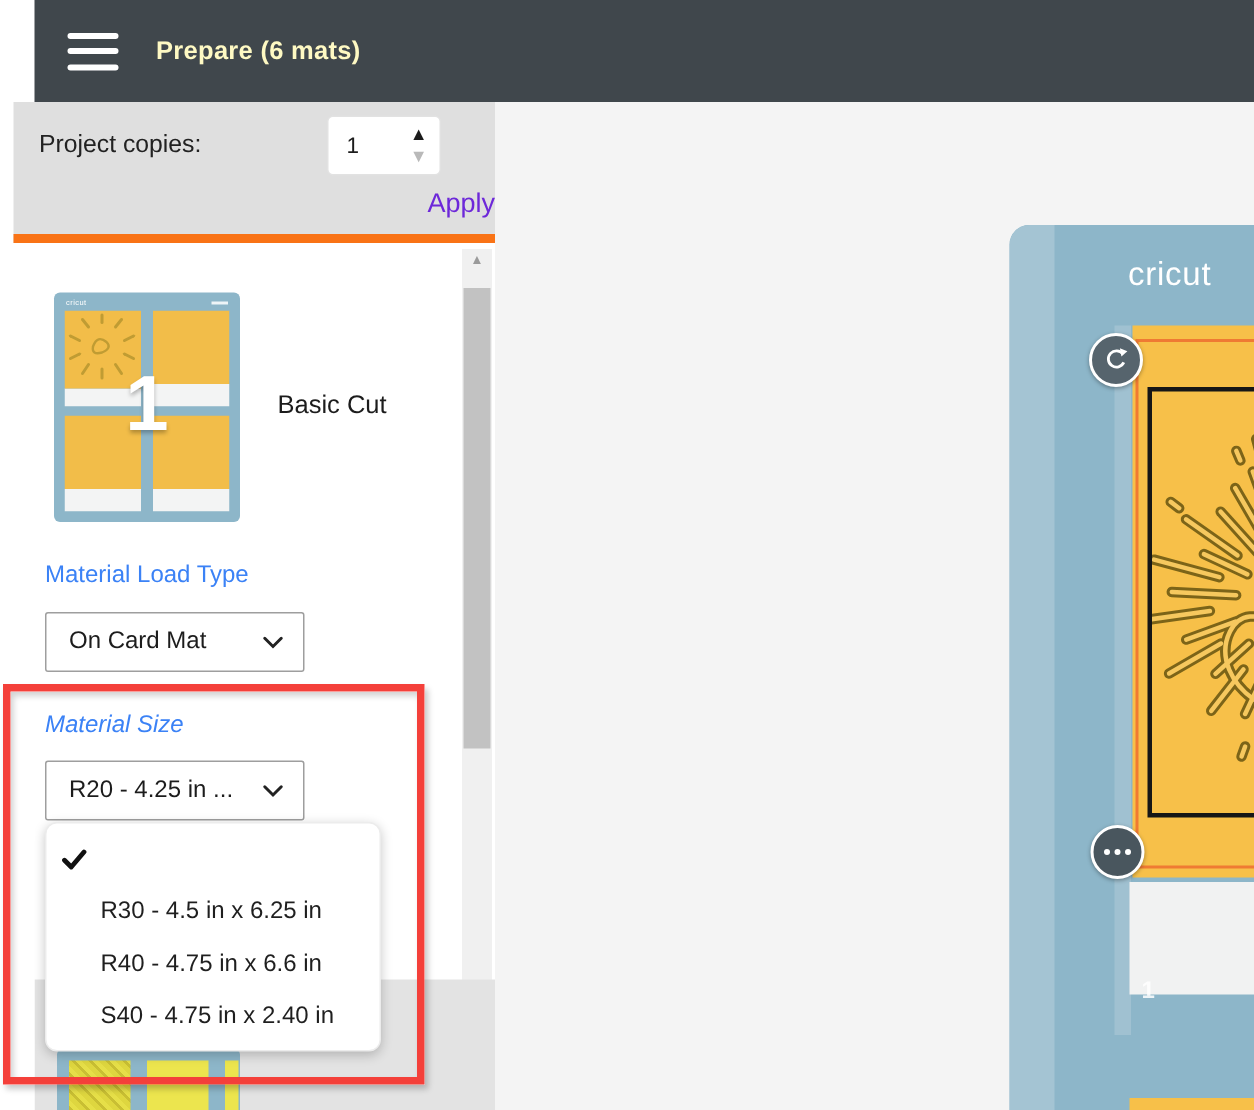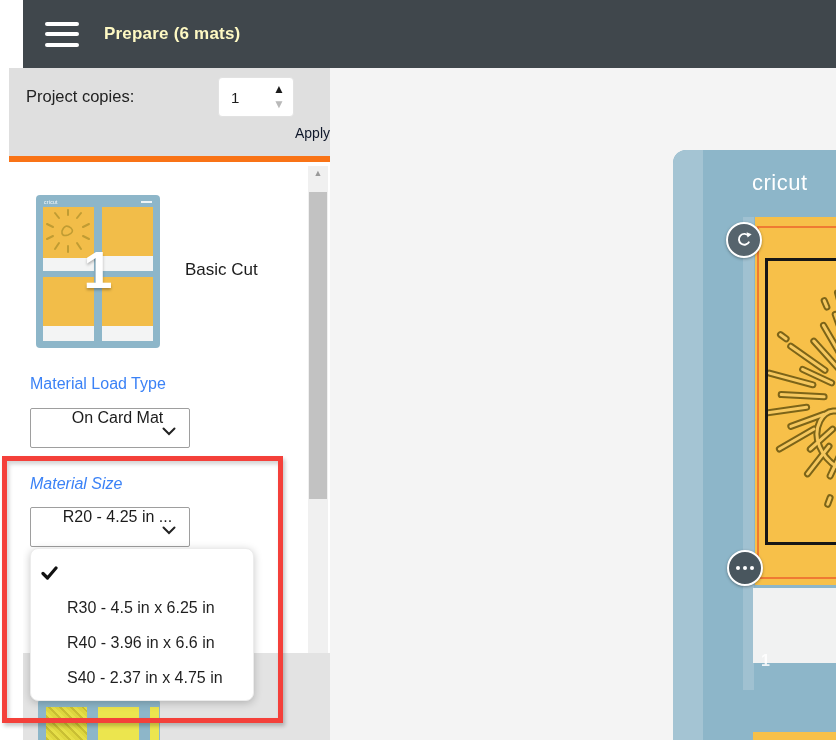--- a/index.html
+++ b/index.html
@@ -20,21 +20,21 @@
   .copies-panel { position:absolute; left:9px; top:68px; width:346px; height:94px;
     background:#dfdfdf; border-bottom:6px solid #f97316; }
   .copies-label { position:absolute; left:17px; top:19px; font-size:16.5px; color:#222; }
   .stepper { position:absolute; left:209px; top:9px; width:76px; height:40px;
     background:#fff; border:1px solid #e2e2e2; border-radius:4px; display:flex; align-items:center; }
   .stepper input { width:34px; border:none; outline:none; font-size:15px; padding-left:12px;
     font-family:"Liberation Sans", sans-serif; color:#1c1c1c; background:transparent; }
   .stepper-arrows { margin-left:auto; margin-right:8px; display:flex; flex-direction:column; }
   .arrow-up { font-size:12px; line-height:15px; color:#1b1b1b; cursor:pointer; text-align:center; }
   .arrow-down { font-size:12px; line-height:15px; color:#b9b9b9; cursor:pointer; text-align:center; }
-  .apply-link { position:absolute; right:25px; top:57px; font-size:14px; color:#0f172a; cursor:pointer; }
+  .apply-link { position:absolute; right:25px; top:57px; font-size:18px; color:#6d28d9; cursor:pointer; }
 
   
   .list-panel { position:absolute; left:23px; top:162px; width:307px; height:578px;
     background:#fff; overflow:hidden; }
   .scroll-track { position:absolute; left:285px; top:4px; width:20px; height:489px; background:#f0f0f0; }
   .scroll-up { position:absolute; left:0; top:2px; width:20px; text-align:center;
     font-size:9px; color:#9a9a9a; }
   .scroll-thumb { position:absolute; left:1px; top:26px; width:18px; height:307px; background:#c2c2c2; cursor:pointer; }
 
   
@@ -52,22 +52,22 @@
   .thumb1-number { position:absolute; left:0; right:0; top:50%; transform:translateY(-54%);
     text-align:center; font-size:52px; font-weight:600; color:#fff;
     text-shadow:0 2px 3px rgba(0,0,0,.28); }
 
   .cut-type { position:absolute; left:162px; top:98px; font-size:17px; color:#1c1c1c; }
 
   .field-label { position:absolute; left:7px; font-size:16px; color:#3b82f6; }
   .lbl-load { top:213px; }
   .lbl-size { top:313px;font-style:italic; }
 
-  .select-box { position:absolute; left:7px; width:160px; height:40px; background:#fff;
-    border:1px solid #9e9e9e; border-radius:2px; display:flex; align-items:center; cursor:pointer;flex-direction:column; }
+  .select-box { position:absolute; left:7px; width:173px; height:40px; background:#fff;
+    border:1px solid #9e9e9e; border-radius:2px; display:flex; align-items:center; cursor:pointer; }
   .sel-load { top:246px; }
   .sel-size { top:345px; }
   .select-box .sel-text { margin-left:15px; font-size:16px; color:#1c1c1c; white-space:nowrap; }
   .select-box .chev { margin-left:auto; margin-right:13px; display:flex; }
 
   
   .size-menu { position:absolute; left:7px; top:386px; width:224px; height:153px;
     background:#fff; border-radius:8px; border:1px solid #ececec;
     box-shadow:0 2px 8px rgba(0,0,0,.22); z-index:6; padding-top:6px; }
   .size-option { height:35px; display:flex; align-items:center; font-size:16px; color:#1f1f1f; cursor:pointer; }
@@ -215,25 +215,25 @@
               <polyline points="2,7.5 6.5,12 15,2" fill="none" stroke="#111" stroke-width="3.2" stroke-linecap="round" stroke-linejoin="round"></polyline>
             </svg>
         </span>
       </div>
       <div class="size-option">
         <span class="check-slot" style="visibility: hidden;"></span>
         <span>R30 - 4.5 in x 6.25 in</span>
       </div>
       <div class="size-option">
         <span class="check-slot" style="visibility: hidden;"></span>
-        <span>R40 - 3.96 in x 6.6 in</span>
+        <span>R40 - 4.75 in x 6.6 in</span>
       </div>
       <div class="size-option">
         <span class="check-slot" style="visibility: hidden;"></span>
-        <span>S40 - 2.37 in x 4.75 in</span>
+        <span>S40 - 4.75 in x 2.40 in</span>
       </div>
     </div>
 
     <div class="row2">
       <div class="thumb2">
         <div class="t2card pattern"></div>
         <div class="t2card"></div>
         <div class="t2card sliver"></div>
       </div>
     </div>

